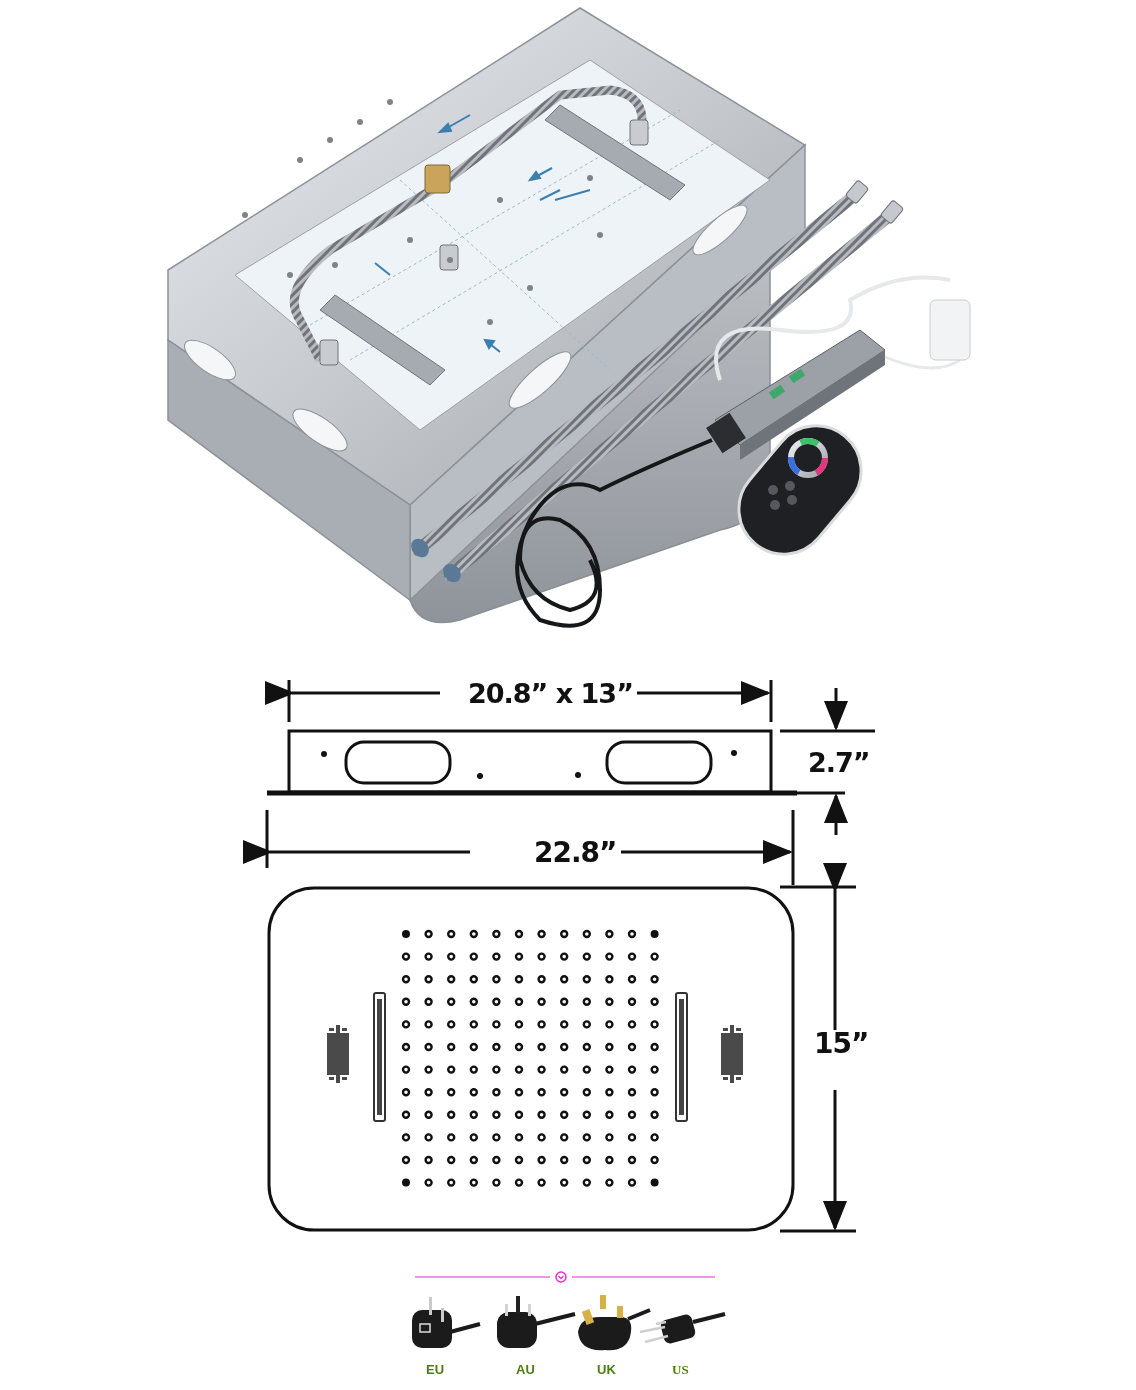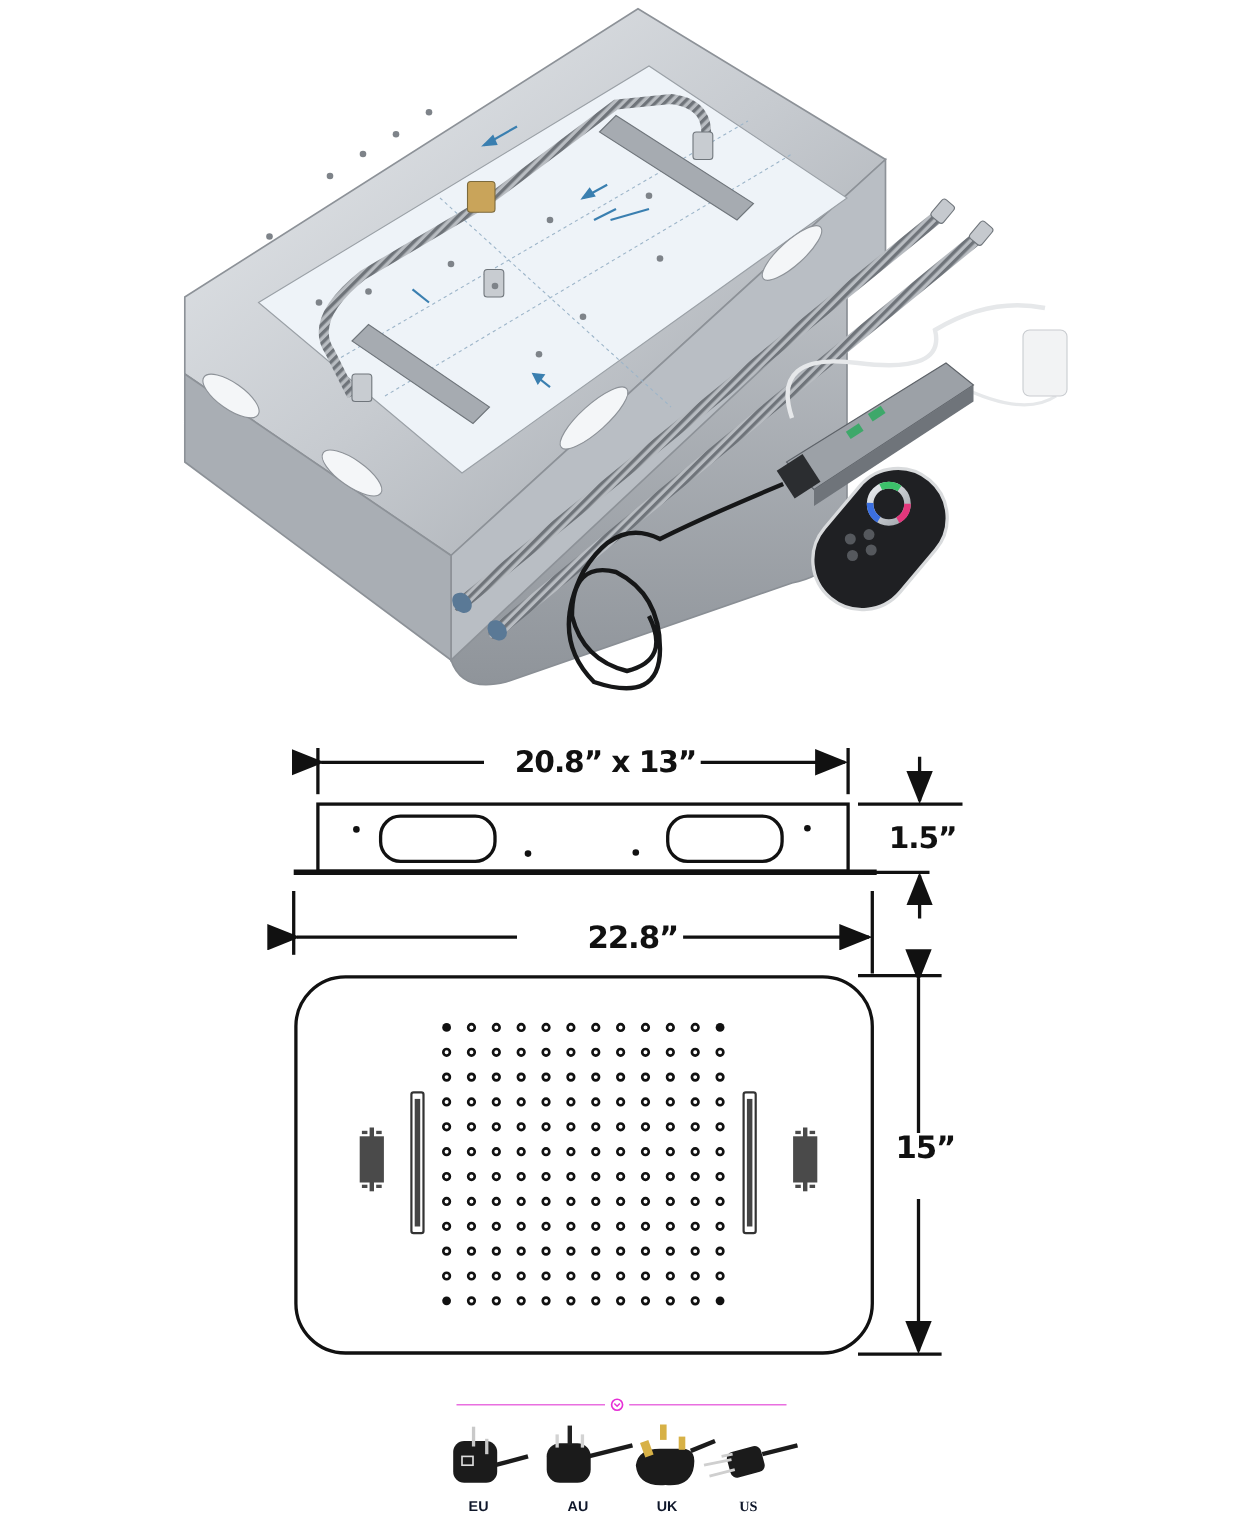--- a/index.html
+++ b/index.html
@@ -1,21 +1,21 @@
 <!DOCTYPE html>
 <html><head>
 <meta charset="utf-8">
 <style>
   html, body { margin: 0; padding: 0; background: #ffffff; }
   body { width: 1136px; height: 1390px; position: relative; overflow: hidden; font-family: "Liberation Sans", sans-serif; }
   .photo { position: absolute; left: 0; top: 0; width: 1136px; height: 650px; }
   .drawing { position: absolute; left: 0; top: 650px; width: 1136px; height: 610px; }
   .plugs { position: absolute; left: 400px; top: 1262px; width: 330px; height: 128px; }
   .dim-label { position: absolute; font-family: "DejaVu Sans", sans-serif; font-weight: bold; color: #111; background: #fff; line-height: 1; letter-spacing: -1px; }
-  .plug-label { position: absolute; top: 100px; font-family: "Liberation Sans", sans-serif; font-weight: bold; font-size: 13px; color: #0f172a; }
+  .plug-label { position: absolute; top: 100px; font-family: "Liberation Sans", sans-serif; font-weight: bold; font-size: 13px; color: #4d7c0f; }
 </style>
 </head>
 <body>
 
 <div class="photo">
   <svg width="1136" height="650" viewBox="0 0 1136 650">
     <defs>
       <linearGradient id="metal" x1="0" y1="0" x2="1" y2="1">
         <stop offset="0" stop-color="#e9ecef"></stop>
         <stop offset="0.5" stop-color="#c7cbd0"></stop>
@@ -334,21 +334,21 @@
         <circle cx="541.6" cy="1182.6" r="3" fill="#fff" stroke="#111" stroke-width="2.4"></circle>
         <circle cx="564.2" cy="1182.6" r="3" fill="#fff" stroke="#111" stroke-width="2.4"></circle>
         <circle cx="586.8" cy="1182.6" r="3" fill="#fff" stroke="#111" stroke-width="2.4"></circle>
         <circle cx="609.4" cy="1182.6" r="3" fill="#fff" stroke="#111" stroke-width="2.4"></circle>
         <circle cx="632" cy="1182.6" r="3" fill="#fff" stroke="#111" stroke-width="2.4"></circle>
         <circle cx="654.6" cy="1182.6" r="4" fill="#111"></circle>
       </g>
   </svg>
 
   <span class="dim-label" style="left:448px; top:30px; font-size:27px; padding:0 4px;margin-left:16px;">20.8” x 13”</span>
-  <span class="dim-label" style="left:808px; top:99px; font-size:27px;">1.5”</span>
+  <span class="dim-label" style="left:808px; top:99px; font-size:27px;">2.7”</span>
   <span class="dim-label" style="left:490px; top:189px; font-size:28px; padding:0 4px;margin-left:40px;">22.8”</span>
   <span class="dim-label" style="left:814px; top:380px; font-size:28px;">15”</span>
 </div>
 
 <div class="plugs">
   <svg width="330" height="128" viewBox="0 0 330 128">
     <line x1="15" y1="15" x2="150" y2="15" stroke="#e96fe0" stroke-width="1.5"></line>
     <line x1="172" y1="15" x2="315" y2="15" stroke="#e96fe0" stroke-width="1.5"></line>
     <circle cx="161" cy="15" r="5" fill="#fff" stroke="#e62fd6" stroke-width="1.5"></circle>
     <path d="M158.5 14 L161 16.5 L163.5 14" stroke="#e62fd6" stroke-width="1.3" fill="none"></path>

